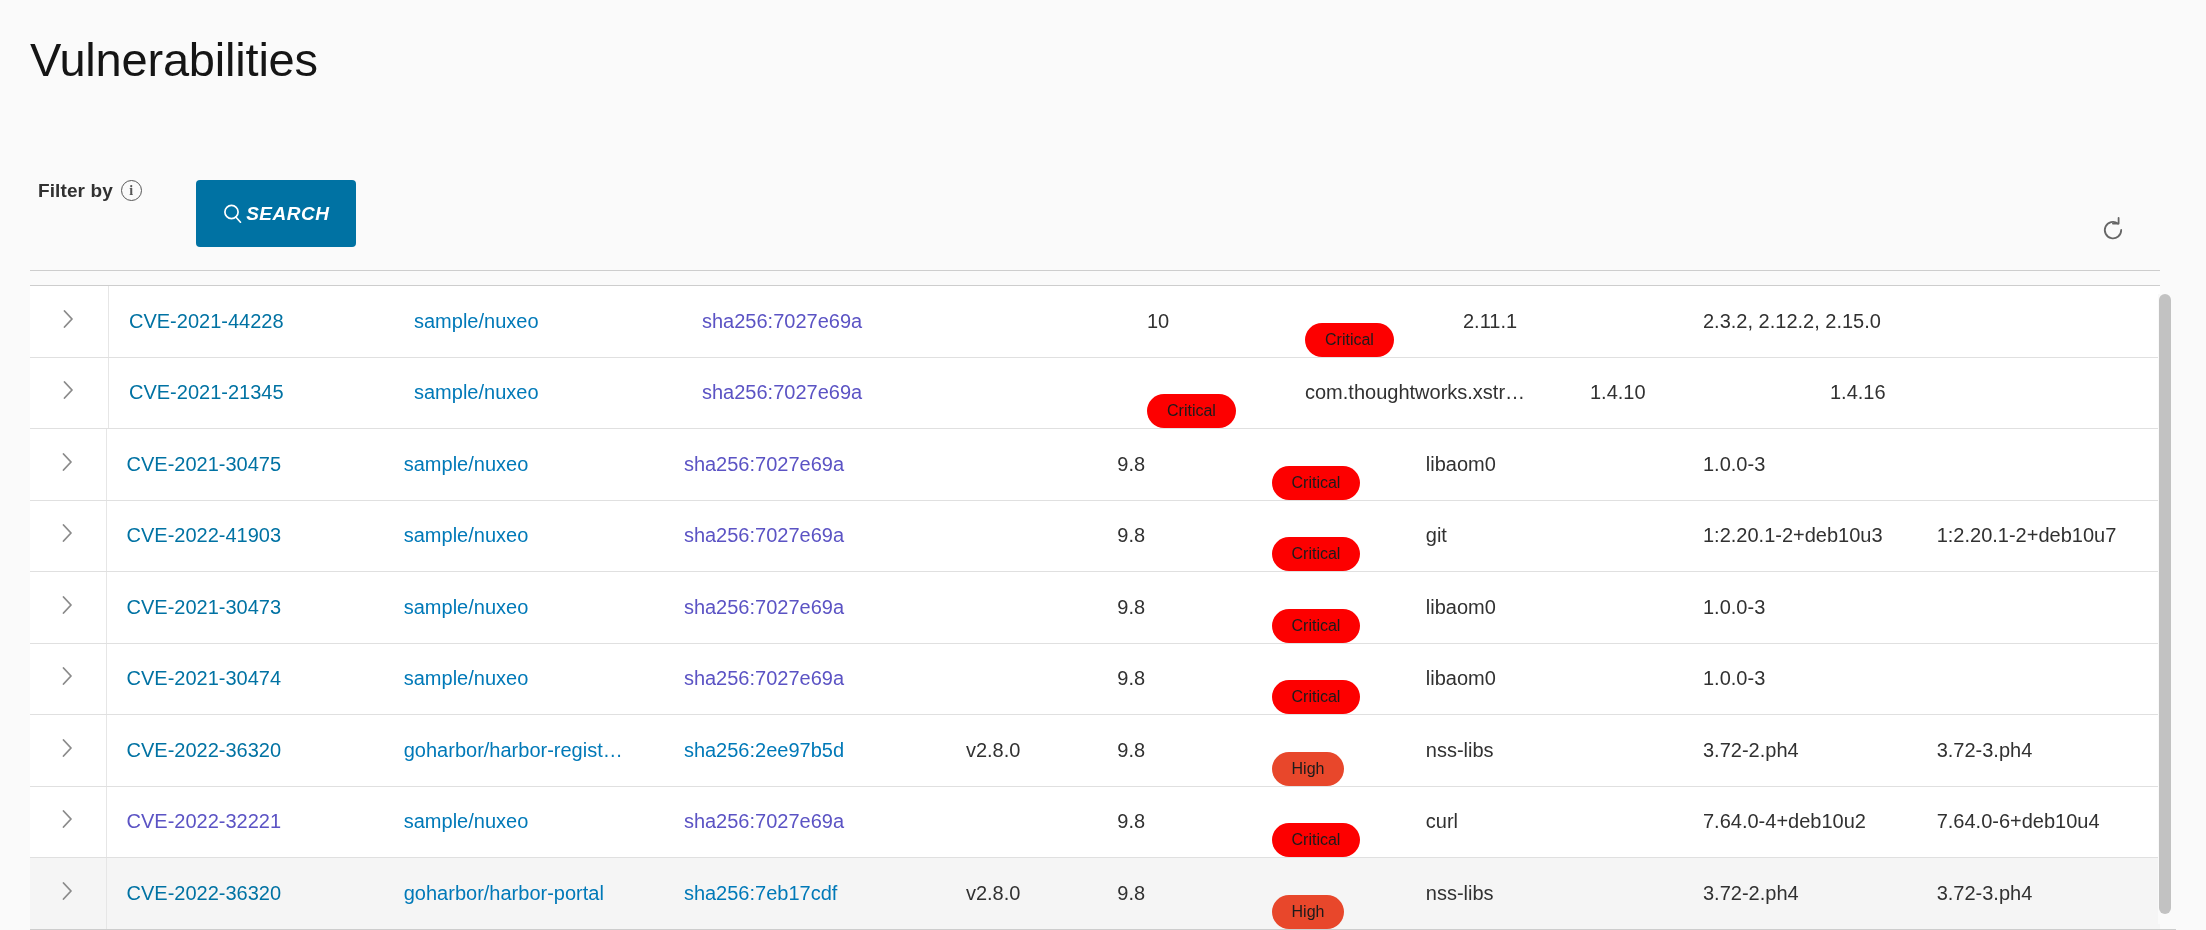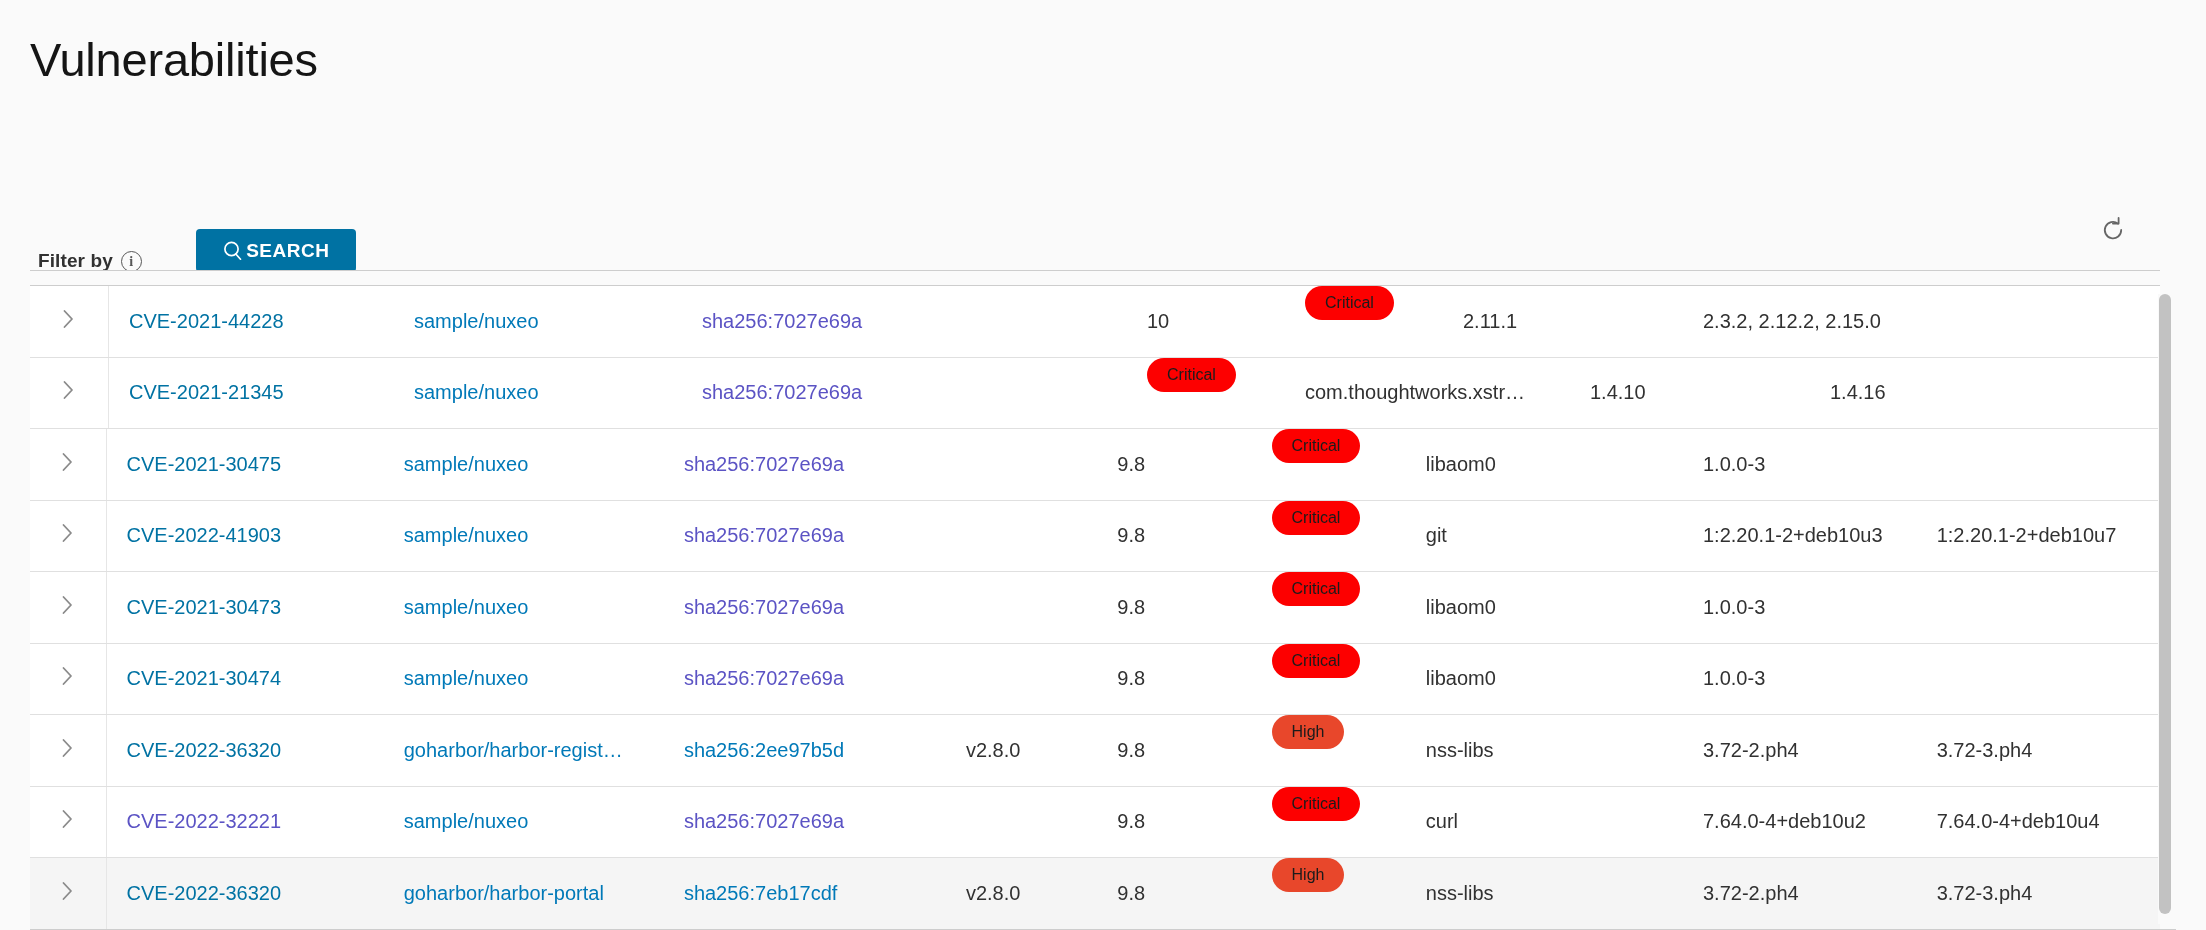--- a/index.html
+++ b/index.html
@@ -13,22 +13,22 @@
 
   
   .page-title {
     position: absolute; left: 30px; top: 22px;
     font-size: 47px; font-weight: 300; color: #151515;
     letter-spacing: -0.2px; line-height: 1.1;
   }
 
   
   .filter-bar {
-    position: absolute; left: 38px; top: 198px;
-    display: flex; align-items: flex-end; height: 62px;
+    position: absolute; left: 38px; top: 168px;
+    display: flex; align-items: flex-start; height: 62px;
   }
   .filter-label {
     font-size: 19px; font-weight: bold; color: #313131;
     letter-spacing: 0.1px; white-space: nowrap;
   }
   .info-icon {
     width: 21px; height: 21px; margin-left: 8px; margin-right: 18px;
     border: 1.6px solid #565656; border-radius: 50%;
     display: inline-flex; align-items: center; justify-content: center;
     font-size: 14px; font-weight: bold; color: #565656;
@@ -41,26 +41,26 @@
   }
   .select-value { font-size: 21px; color: #2b2b2b; padding-bottom: 6px; }
   .chevron-down {
     position: absolute; right: 8px; bottom: 14px;
     width: 13px; height: 8px;
   }
   .chevron-down svg { display: block; }
 
   .search-btn {
     margin-left: 36px;
-    height: 43px; min-width: 160px;
+    height: 67px; min-width: 160px;
     background: #0072a3; color: #fff;
     border: none; border-radius: 4px;
     display: inline-flex; align-items: center; justify-content: center;
     font-size: 19px; font-weight: bold; letter-spacing: 0.5px;
-    cursor: pointer; padding: 0 18px;
+    cursor: pointer; padding: 0 18px; font-style: italic;
   }
   .search-btn .sicon { margin-right: 2px; display: inline-flex; }
 
   .refresh-btn {
     position: absolute; right: 72px; top: 198px;
     width: 42px; height: 42px;
     display: flex; align-items: center; justify-content: center;
     cursor: pointer; background: none; border: none;
   }
 
@@ -100,21 +100,21 @@
     white-space: nowrap; overflow: hidden; text-overflow: ellipsis;
   }
 
   
   .c-expand  { width: 78px;  padding: 0; display: flex; align-items: center; justify-content: center; }
   .c-cve     { width: 286px; border-left: 1px solid #e6e6e6; height: 100%; display: flex; align-items: center; }
   .c-repo    { width: 288px; display: flex; align-items: center; height: 100%; }
   .c-digest  { width: 290px; display: flex; align-items: center; height: 100%; }
   .c-tag     { width: 155px; display: flex; align-items: center; height: 100%; }
   .c-score   { width: 158px; display: flex; align-items: center; height: 100%; }
-  .c-sev     { width: 158px; display: flex; align-items: flex-start; height: 100%; padding: 0 20px; }
+  .c-sev     { width: 158px; display: flex; align-items: flex-end; height: 100%; padding: 0 20px; }
   .c-pkg     { width: 285px; display: flex; align-items: center; height: 100%; }
   .c-cur     { width: 240px; display: flex; align-items: center; height: 100%; }
   .c-fix     { width: 250px; display: flex; align-items: center; height: 100%; }
 
   .chevron-right { width: 14px; height: 22px; cursor: pointer; }
 
   a.link { text-decoration: none; cursor: pointer; }
   a.link.blue   { color: #0072a3; }
   a.link.lblue  { color: #0079b8; }
   a.link.purple { color: #5b53c4; }
@@ -375,21 +375,21 @@
             <div class="cell c-digest">
               <a class="link purple">sha256:7027e69a</a>
             </div>
             <div class="cell c-tag"></div>
             <div class="cell c-score">9.8</div>
             <div class="cell c-sev">
               <span class="badge critical">Critical</span>
             </div>
             <div class="cell c-pkg">curl</div>
             <div class="cell c-cur">7.64.0-4+deb10u2</div>
-            <div class="cell c-fix">7.64.0-4+deb10u4</div>
+            <div class="cell c-fix">7.64.0-6+deb10u4</div>
           </div>
           <div class="trow hover">
             <div class="cell c-expand">
               <span><svg class="chevron-right" width="14" height="22" viewBox="0 0 14 22">
                   <path d="M2.5 3 L10 11 L2.5 19" fill="none" stroke="#8a8a8a" stroke-width="1.8" stroke-linecap="round" stroke-linejoin="round"></path>
                 </svg></span>
             </div>
             <div class="cell c-cve">
               <a class="link blue">CVE-2022-36320</a>
             </div>

